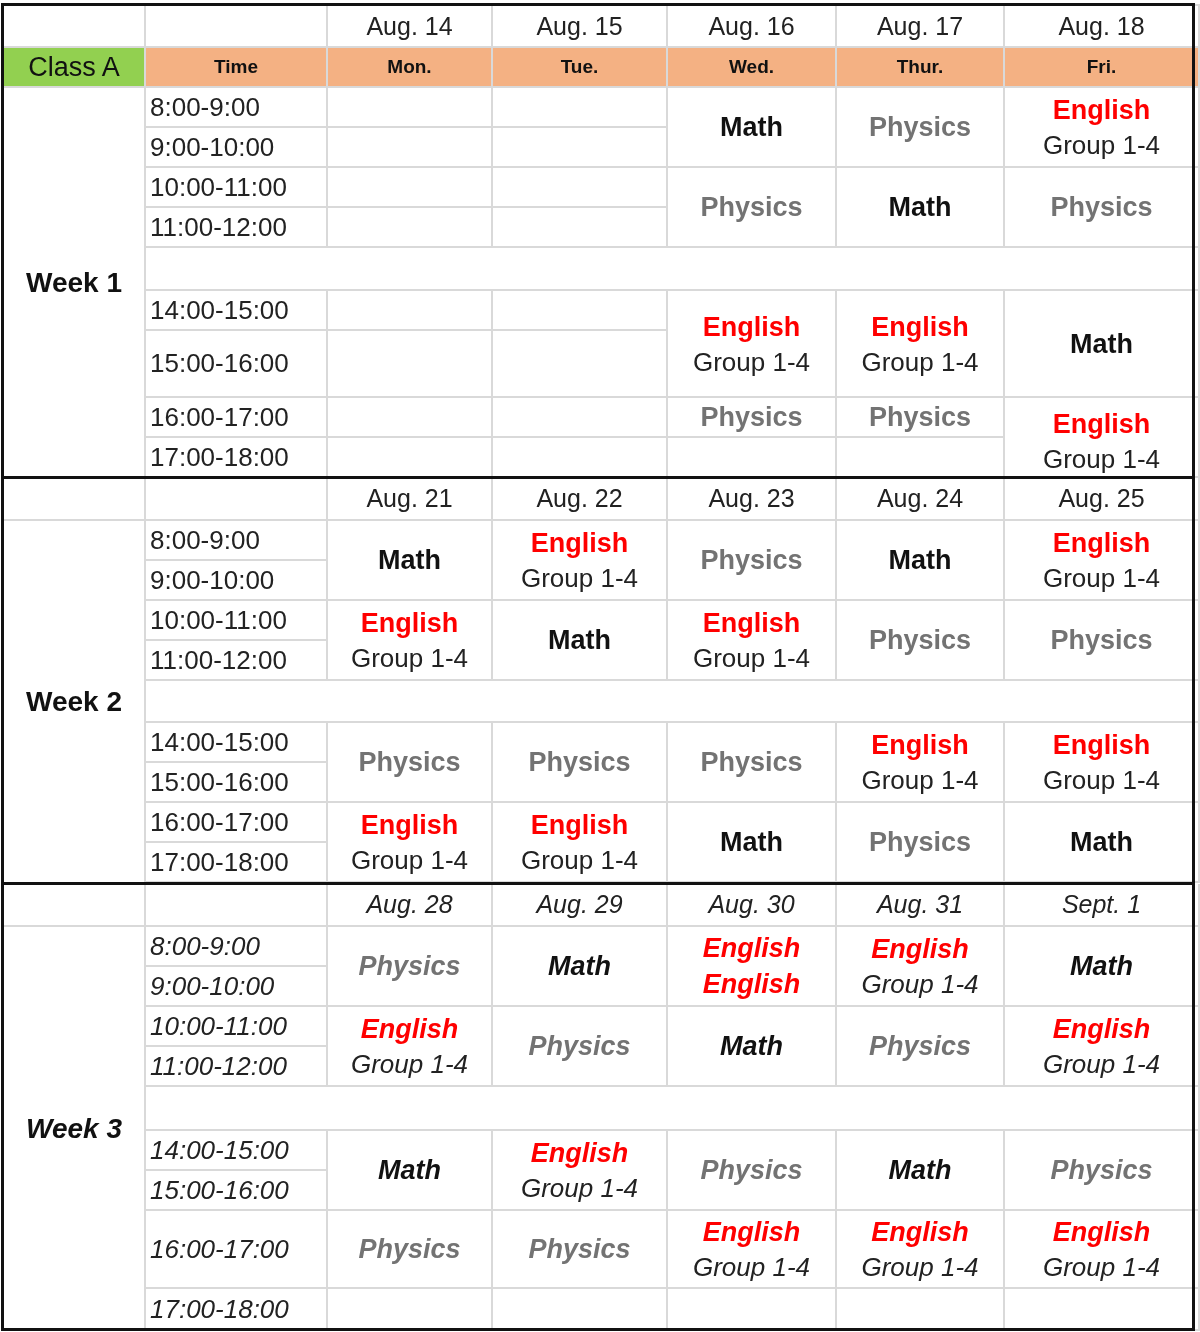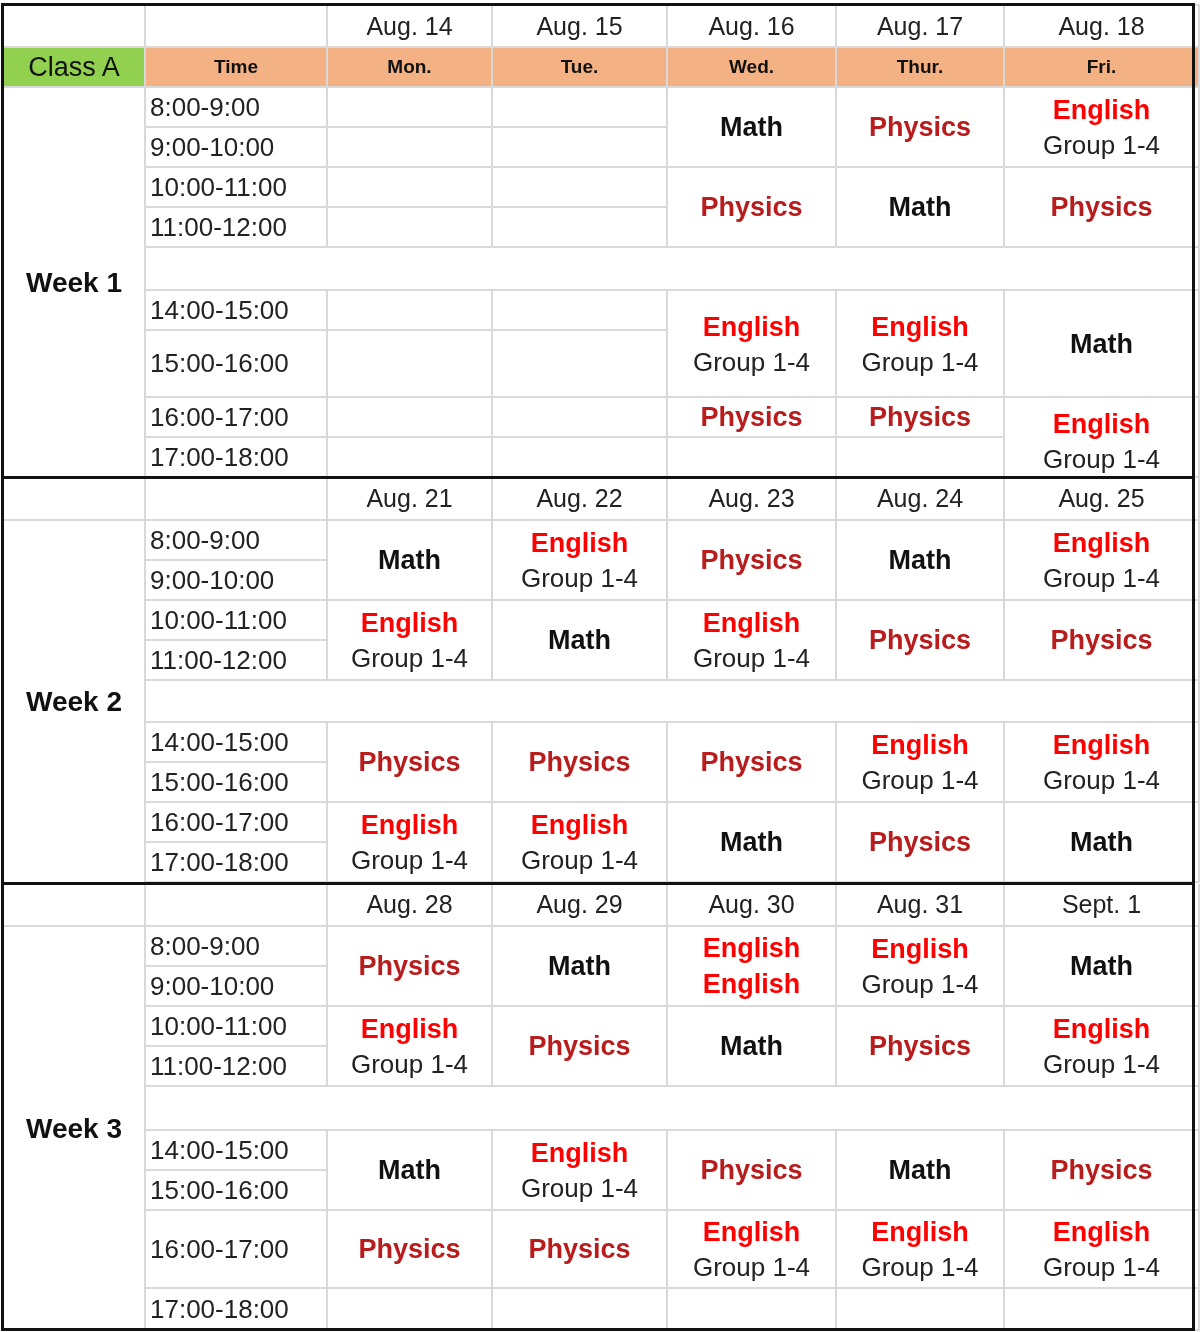--- a/index.html
+++ b/index.html
@@ -11,21 +11,21 @@
                 overflow: hidden; white-space: nowrap; }
   .wkbox { position: absolute; left: 1px; width: 1194px; border: 3px solid #111; box-sizing: border-box; pointer-events: none; }
   .date { font-size: 25px; color: #222; }
   .dayhdr { background: #f4b183; font-weight: bold; font-size: 19px; color: #111; }
   .classhdr { background: #92d050; font-weight: normal; font-size: 27px; color: #111; }
   .time { text-align: left !important; font-size: 26px; color: #222; padding-left: 4px !important; margin-left: 12px; }
   .week { font-weight: bold; font-size: 28px; color: #111; border-top: none !important; border-bottom: none !important; }
   .subj { font-weight: bold; font-size: 27px; line-height: 36px; display: block; }
   .grp { font-size: 26px; color: #222; line-height: 34px; display: block; }
   .math { color: #111; }
-  .physics { color: #b91c1c; }
+  .physics { color: #737373; }
   .english { color: #ff0000; }
 </style>
 </head>
 <body>
 
 <div id="sheet">
 
 <table class="wk" style="top:4px;">
   <colgroup>
         <col style="width:142px">
@@ -258,21 +258,21 @@
             <span class="subj math">Math</span>
           </td>
   </tr>
   <tr style="height:40px">
           <td class="time">17:00-18:00</td>
         </tr>
 </tbody>
     </table>
 <div class="wkbox" style="top:476px;height:409px;"></div>
 
-<table class="wk" style="top:884px;">
+<table class="wk" style="top:884px;font-style:italic;">
   <colgroup>
         <col style="width:142px">
         <col style="width:182px">
         <col style="width:165px">
         <col style="width:175px">
         <col style="width:169px">
         <col style="width:168px">
         <col style="width:195px">
       </colgroup>
   <tbody>

